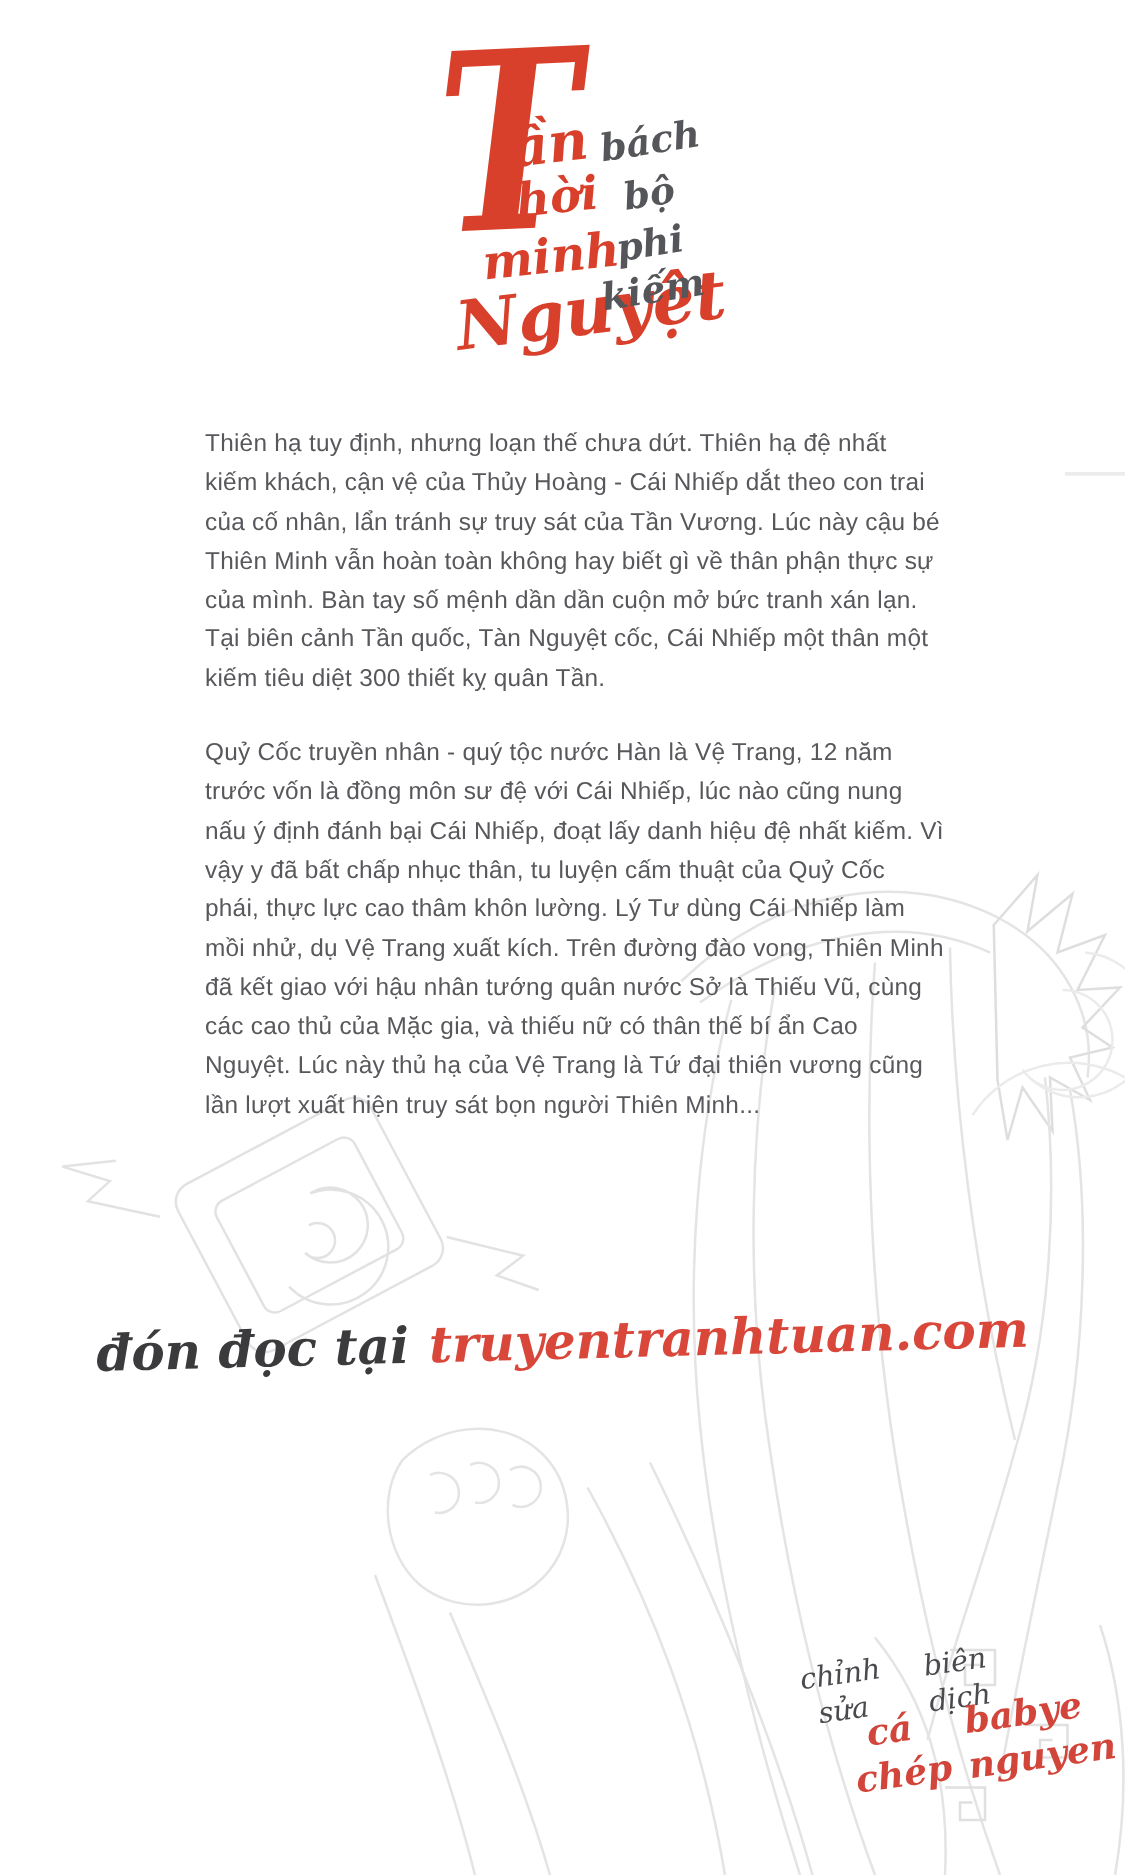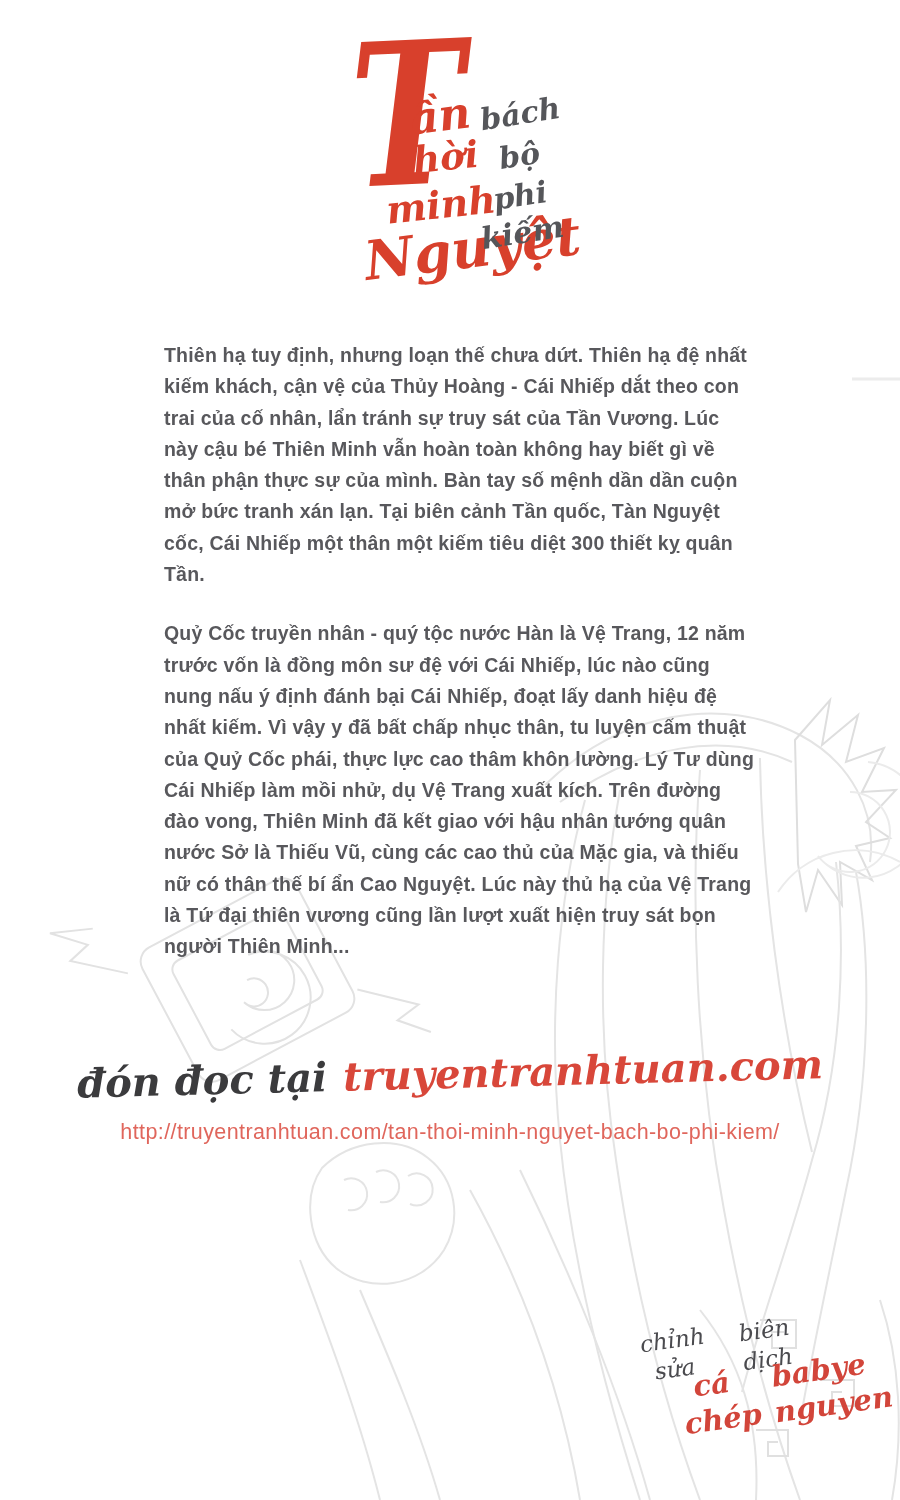--- a/index.html
+++ b/index.html
@@ -114,29 +114,28 @@
     <span class="t-seg t-rest" style="color: rgb(216, 64, 44);">ần</span>
     <span class="t-seg t-line2" style="color: rgb(216, 64, 44);">hời</span>
     <span class="t-seg t-line3" style="color: rgb(216, 64, 44);">minh</span>
     <span class="t-seg t-line4" style="color: rgb(216, 64, 44);">Nguyệt</span>
     <span class="subtitle-seg sub-0" style="color: rgb(85, 86, 90);">bách</span>
     <span class="subtitle-seg sub-1" style="color: rgb(85, 86, 90);">bộ</span>
     <span class="subtitle-seg sub-2" style="color: rgb(85, 86, 90);">phi</span>
     <span class="subtitle-seg sub-3" style="color: rgb(85, 86, 90);">kiếm</span>
   </div>
 
-  <div class="synopsis" style="color: rgb(88, 88, 92); font-weight: bold;">
+  <div class="synopsis" style="color: rgb(88, 88, 92);">
     <p>Thiên hạ tuy định, nhưng loạn thế chưa dứt. Thiên hạ đệ nhất kiếm khách, cận vệ của Thủy Hoàng - Cái Nhiếp dắt theo con trai của cố nhân, lẩn tránh sự truy sát của Tần Vương. Lúc này cậu bé Thiên Minh vẫn hoàn toàn không hay biết gì về thân phận thực sự của mình. Bàn tay số mệnh dần dần cuộn mở bức tranh xán lạn. Tại biên cảnh Tần quốc, Tàn Nguyệt cốc, Cái Nhiếp một thân một kiếm tiêu diệt 300 thiết kỵ quân Tần.</p>
     <p>Quỷ Cốc truyền nhân - quý tộc nước Hàn là Vệ Trang, 12 năm trước vốn là đồng môn sư đệ với Cái Nhiếp, lúc nào cũng nung nấu ý định đánh bại Cái Nhiếp, đoạt lấy danh hiệu đệ nhất kiếm. Vì vậy y đã bất chấp nhục thân, tu luyện cấm thuật của Quỷ Cốc phái, thực lực cao thâm khôn lường. Lý Tư dùng Cái Nhiếp làm mồi nhử, dụ Vệ Trang xuất kích. Trên đường đào vong, Thiên Minh đã kết giao với hậu nhân tướng quân nước Sở là Thiếu Vũ, cùng các cao thủ của Mặc gia, và thiếu nữ có thân thế bí ẩn Cao Nguyệt. Lúc này thủ hạ của Vệ Trang là Tứ đại thiên vương cũng lần lượt xuất hiện truy sát bọn người Thiên Minh...</p>
   </div>
 
   <div class="promo">
     <span class="prefix" style="color: rgb(59, 59, 61);">đón đọc tại</span><span class="site" style="color: rgb(216, 71, 58);">truyentranhtuan.com</span>
   </div>
 
-  <div class="page-url" style="color: rgb(224, 102, 92);">http://truyentranhtuan.com/tan-thoi-minh-nguyet-bach-bo-phi-kiem/</div>
 
   <div class="credit credit-label credit-editor-label" style="color: rgb(74, 74, 78);">chỉnh sửa</div>
   <div class="credit credit-name  credit-editor-name" style="color: rgb(210, 69, 58);">cá chép</div>
   <div class="credit credit-label credit-translator-label" style="color: rgb(74, 74, 78);">biên dịch</div>
   <div class="credit credit-name  credit-translator-name" style="color: rgb(210, 69, 58);">babye nguyen</div>
 
 </div>
 
 </body></html>

